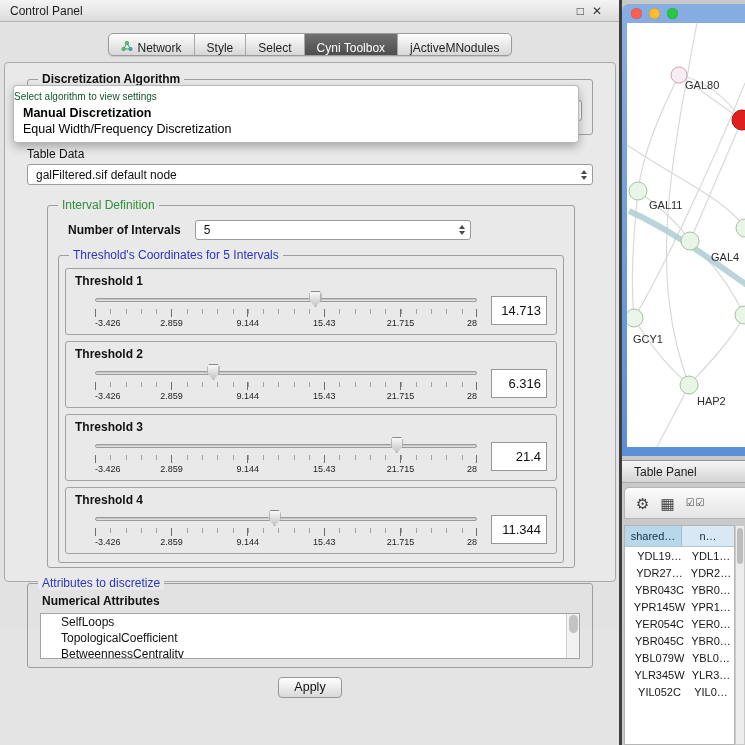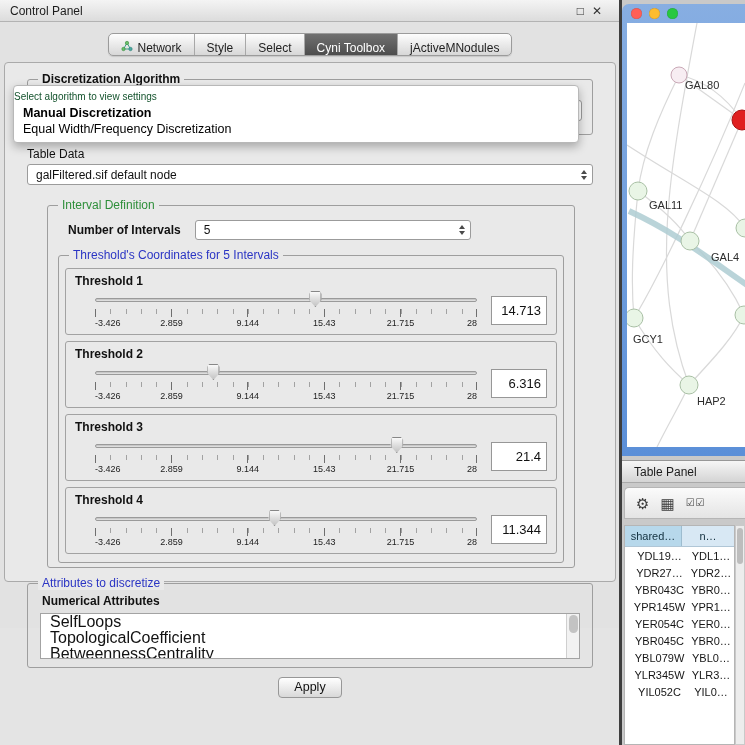--- a/index.html
+++ b/index.html
@@ -119,21 +119,21 @@
   .tl5 { left:auto; right:0; transform:none; }
   .value-box {
     width:56px; height:29px; border:1px solid #979797; background:#fff;
     font-family:"Liberation Sans",sans-serif; font-size:13px; text-align:right;
     padding-right:5px; color:#111;
   }
 
   .grp-attrs { margin:15px 6px 0; padding:10px 12px 8px; }
   .na-title { font-size:12px; font-weight:bold; color:#111; margin:0 0 5px 2px; }
   .listbox { position:relative; height:46px; background:#fff; border:1px solid #a3a3a3; overflow:hidden; }
-  .list-item { font-size:16px; line-height:16px; padding-left:9px; color:#111; }
+  .list-item { font-size:12px; line-height:16px; padding-left:20px; color:#111; }
   .vscroll { position:absolute; top:0; right:0; bottom:0; width:13px; background:#f2f2f2; border-left:1px solid #cfcfcf; }
   .vscroll .sthumb { position:absolute; top:1px; left:1.5px; width:9px; height:18px; background:#c3c3c3; border-radius:5px; }
 
   .apply-btn {
     display:block; margin:9px auto 0; width:64px; height:21px;
     background:linear-gradient(#ffffff,#d8d8d8); border:1px solid #979797; border-radius:4px;
     font-size:12.5px; text-align:center; line-height:19px; color:#111;
   }
 
   

